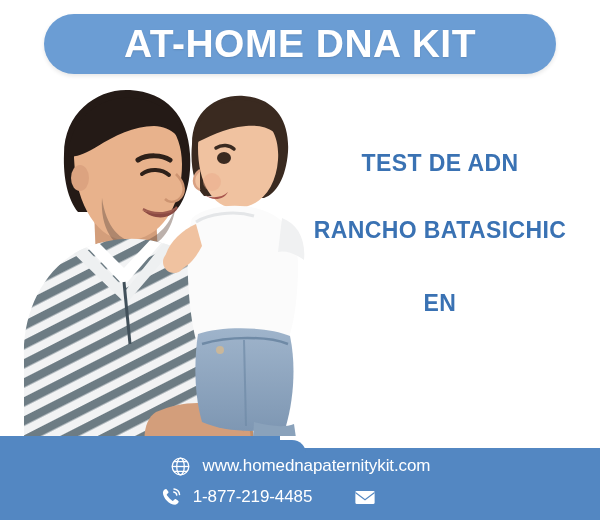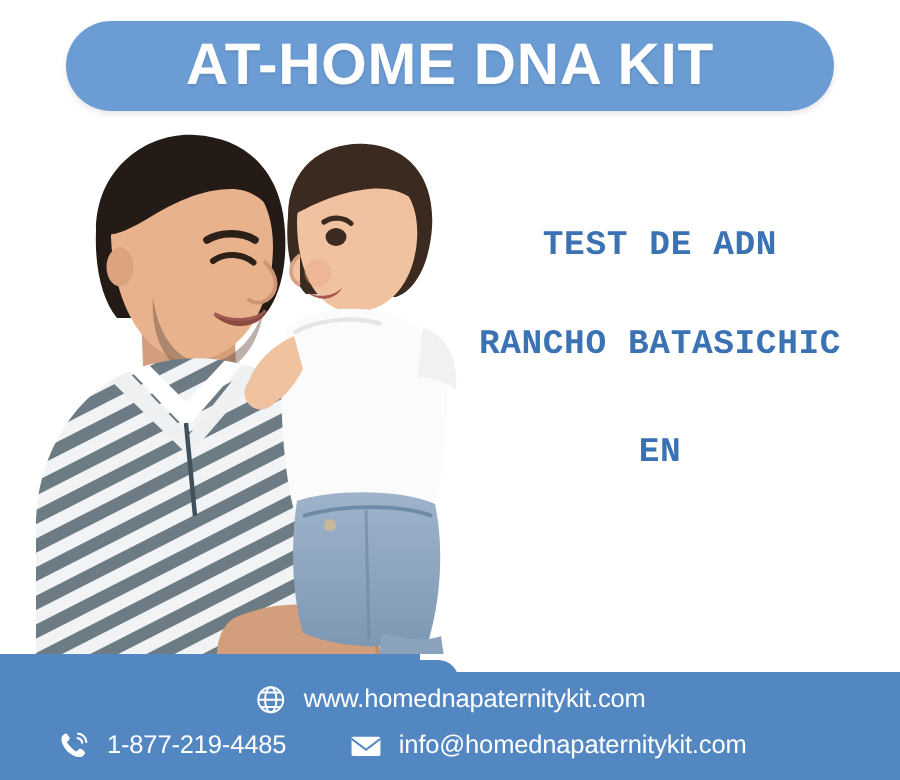--- a/index.html
+++ b/index.html
@@ -65,21 +65,20 @@
     top: 150px;
     width: 300px;
     text-align: center;
   }
   .headline-line {
     color: #3a72b3;
     font-weight: bold;
     font-size: 23px;
     letter-spacing: 0.4px;
     white-space: nowrap;
-    font-family: Liberation Mono, monospace;
   }
   #headline-line-1 { margin: 0 0 2px 0; }
   #headline-line-2 { margin: 46px 0 0 0; }
   #headline-line-3 { margin: 40px 0 0 0; font-size: 23px; }
 
   
   #footer-band {
     position: absolute;
     left: 0;
     top: 436px;
@@ -291,17 +290,16 @@
 
     <span class="gap-spacer"></span>
 
     <div class="footer-item">
       <span class="footer-icon">
         <svg width="23" height="23" viewBox="0 0 24 24">
           <rect x="1.5" y="5" width="21" height="14" rx="1.2" fill="#ffffff"></rect>
           <path d="M1.5 5.6 L12 13.6 L22.5 5.6 L22.5 7.4 L12 15.4 L1.5 7.4 Z" fill="#5387c2"></path>
         </svg>
       </span>
-      <span class="footer-text">info@homednapaternitykit.com</span>
     </div>
   </div>
 
 </div>
 
 </body></html>

